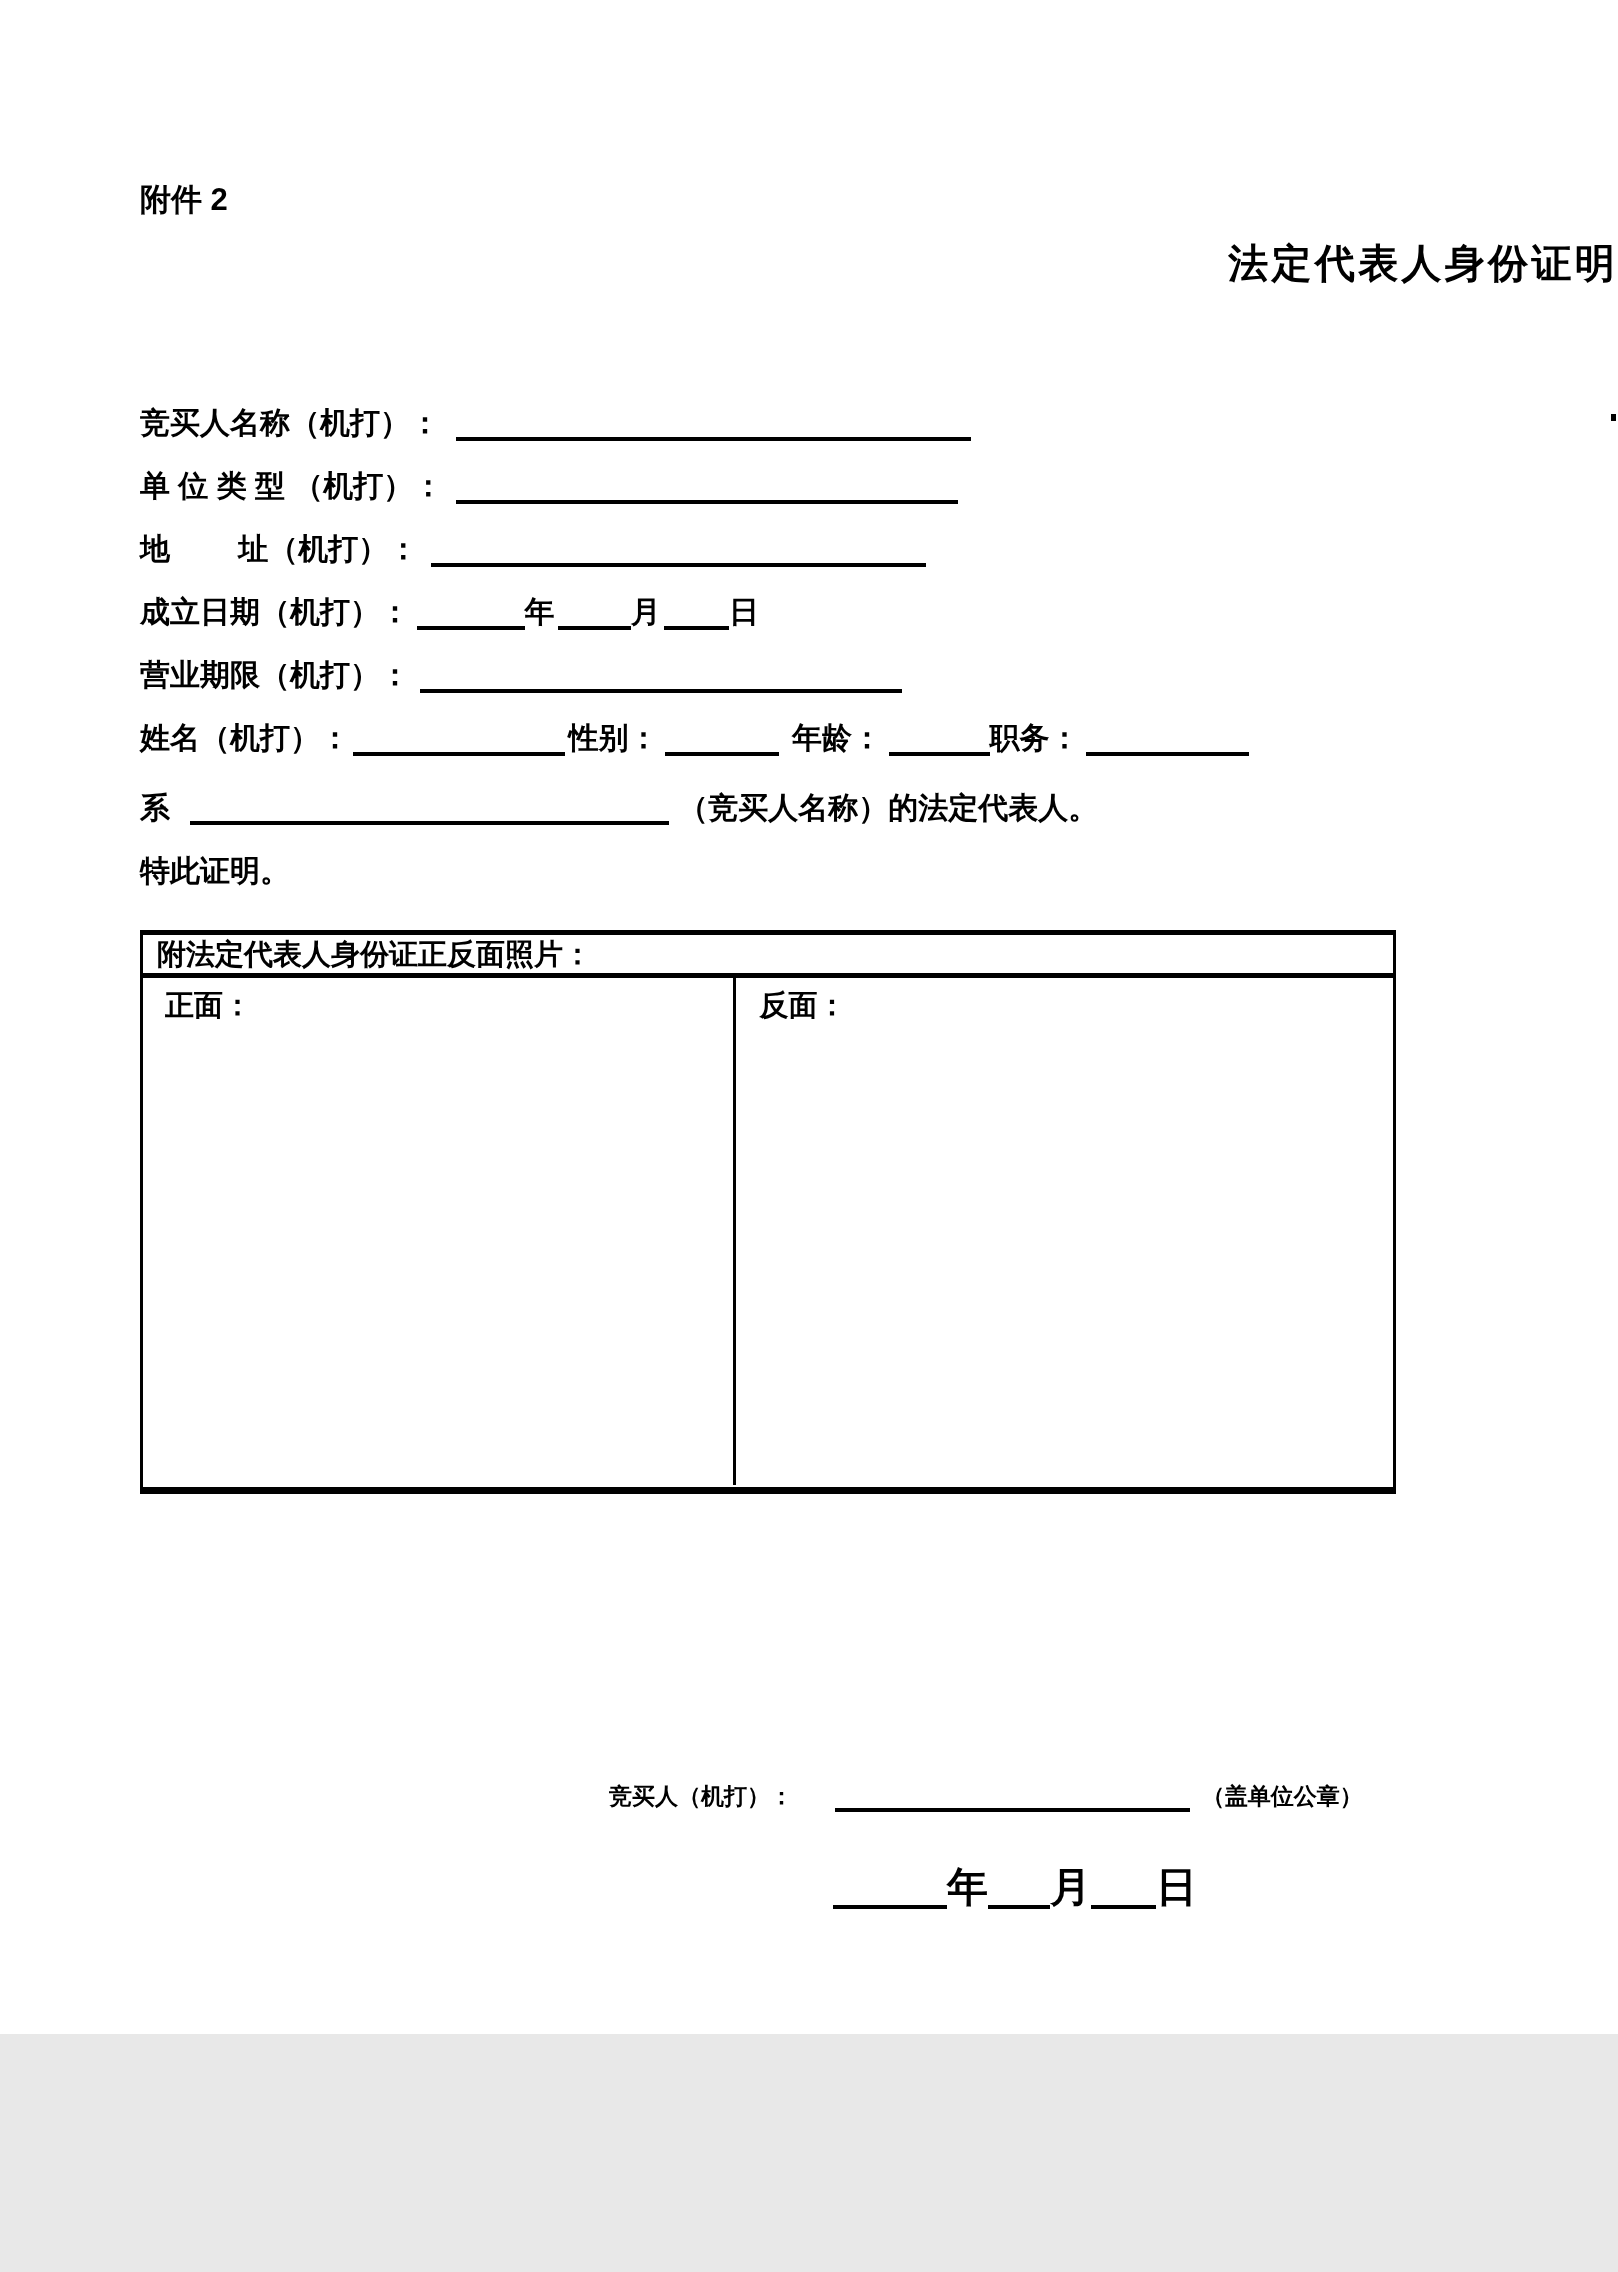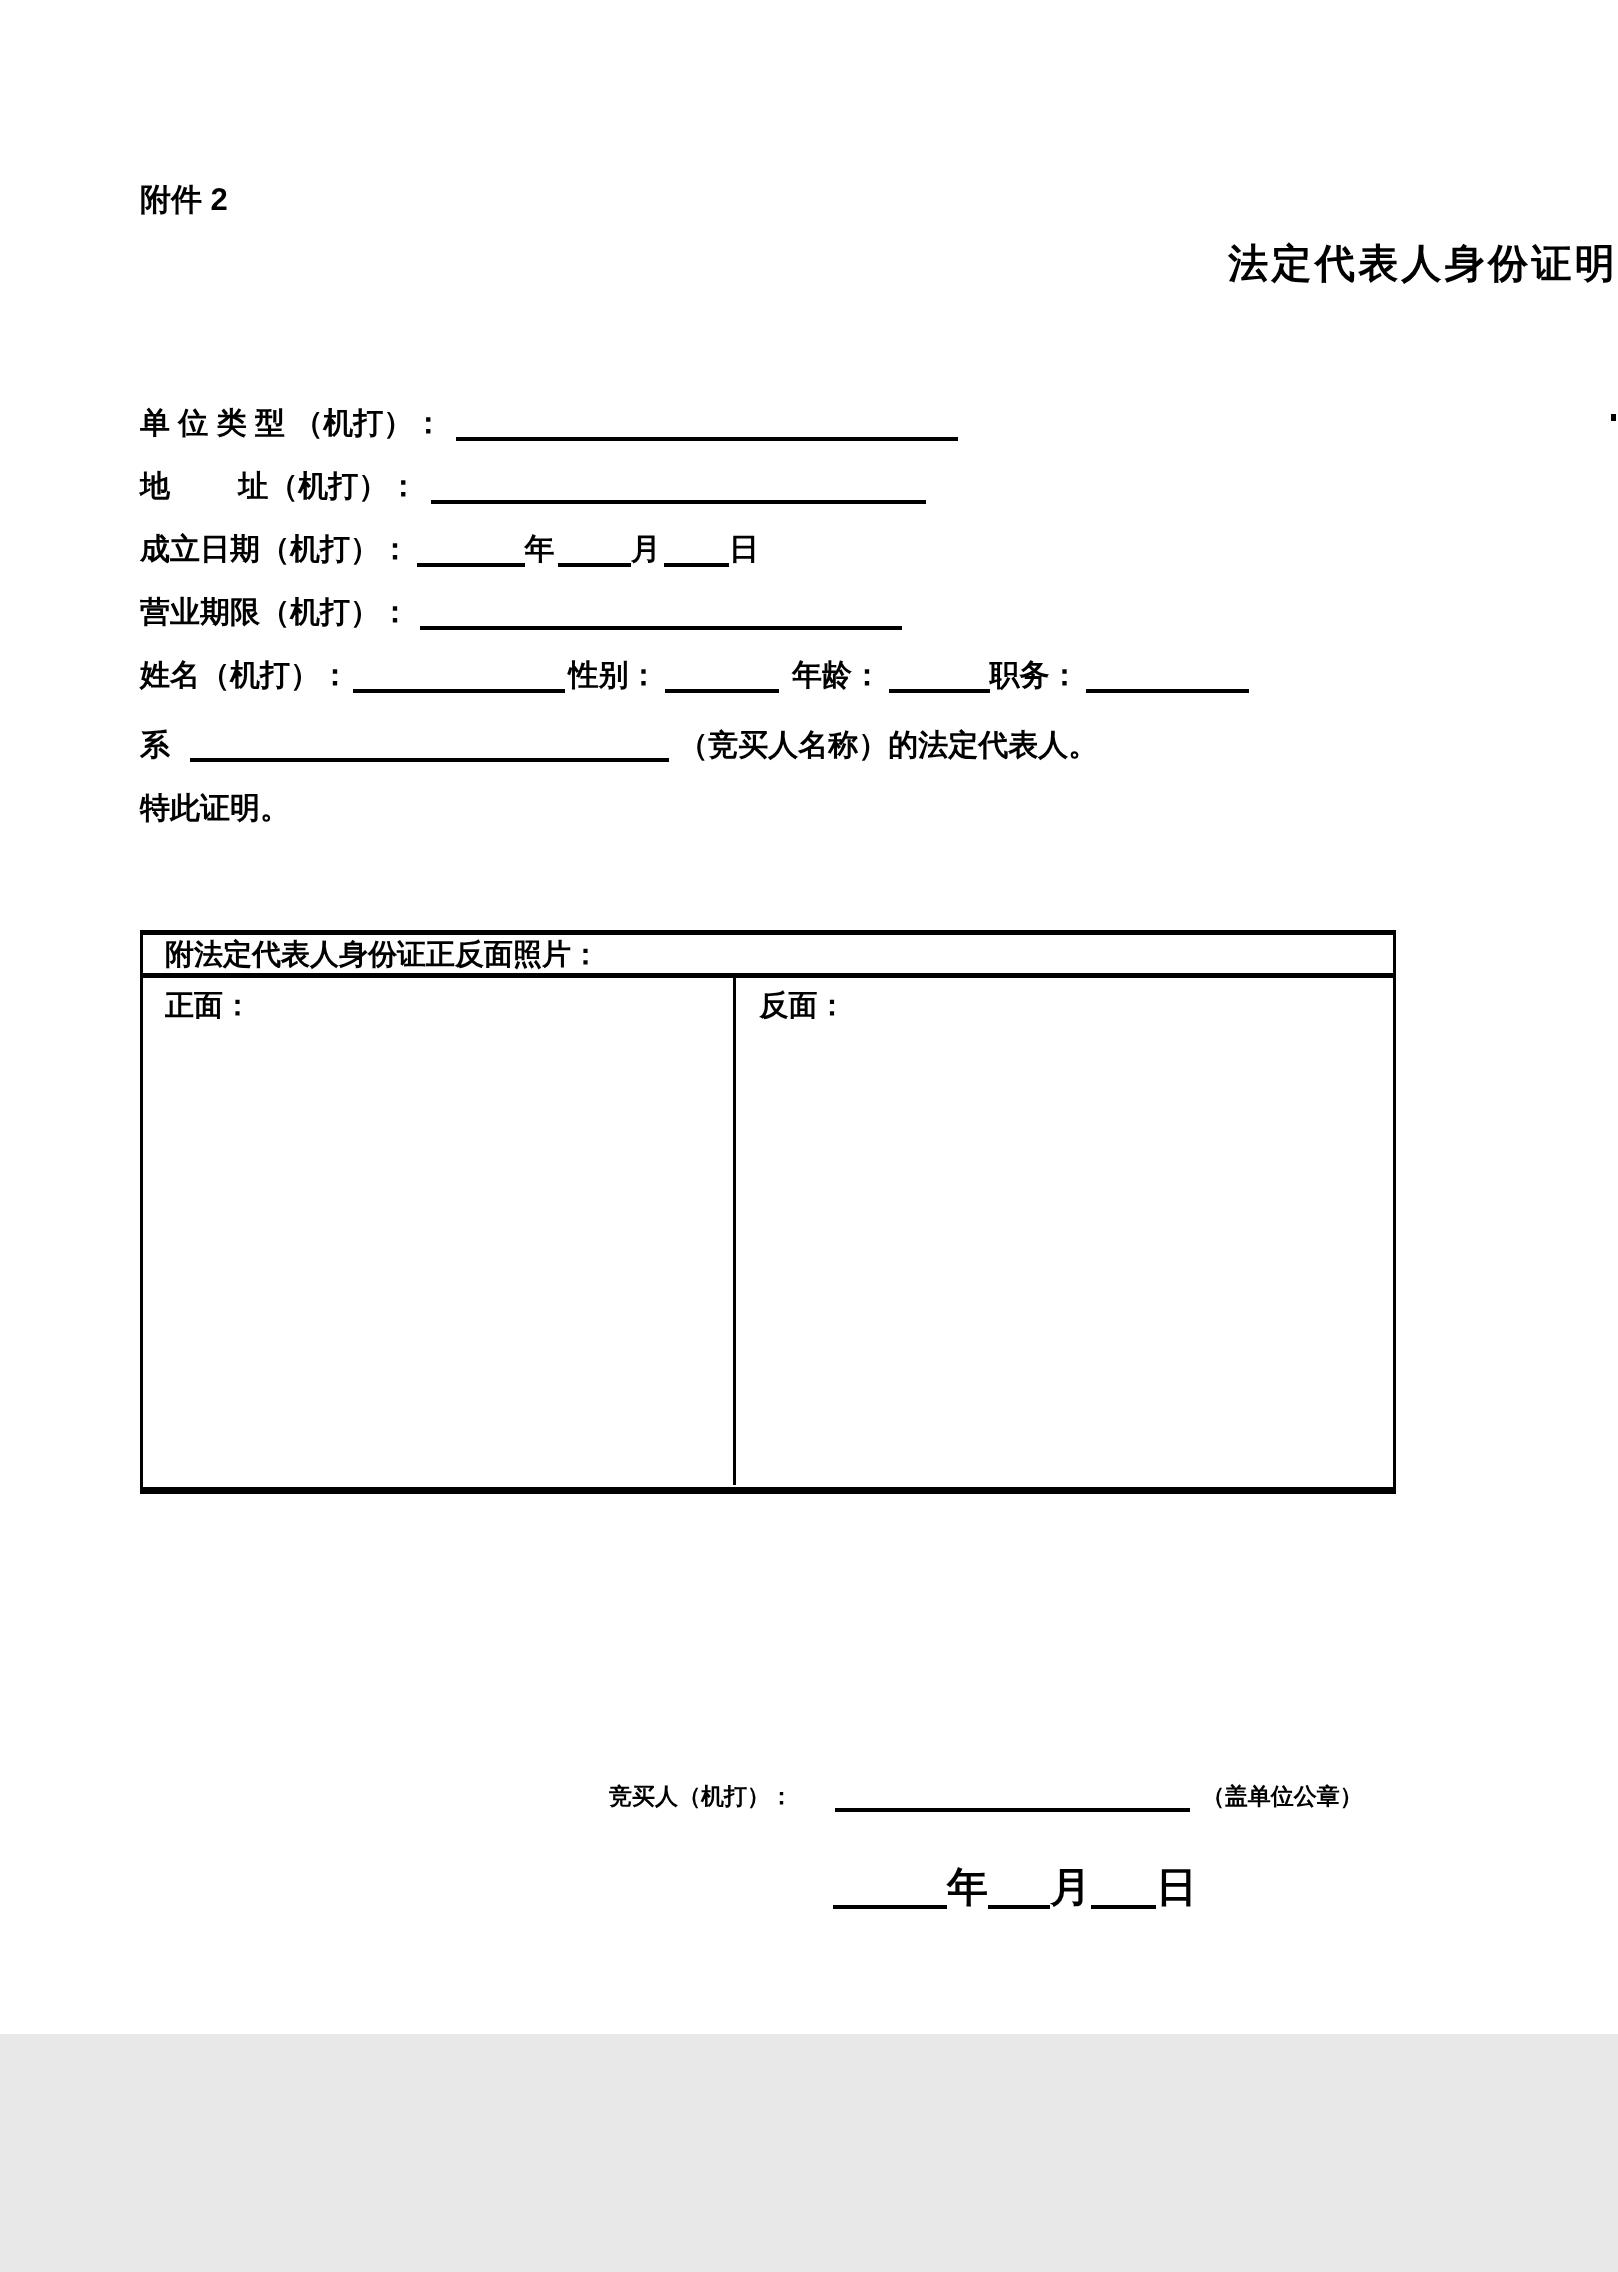--- a/index.html
+++ b/index.html
@@ -59,21 +59,21 @@
     height: 564px;
     box-sizing: border-box;
     border: 3.3px solid #000;
     border-top-width: 5.9px;
     border-bottom-width: 7.2px;
   }
   .pt-header {
     height: 38px;
     line-height: 38px;
     border-bottom: 5.9px solid #000;
-    padding-left: 22px;
+    padding-left: 14px;
     font-size: 29px;
     white-space: nowrap;
   }
   .pt-body {
     display: flex;
     height: 507px;
   }
   .pt-cell {
     box-sizing: border-box;
     padding: 9px 0 0 23.5px;
@@ -110,20 +110,21 @@
 </head>
 <body>
 
 <div class="page">
 
   <div class="attachment">附件 2</div>
 
   <h1 class="title">法定代表人身份证明</h1>
 
   <div class="form" id="form-lines">
+      <div class="form-line"><span>竞买人名称（机打）：</span><span class="blank" style="width: 515px; margin-left: 16.3px;"></span></div>
       <div class="form-line"><span>单 位 类 型 （机打）：</span><span class="blank" style="width: 502px; margin-left: 13px;"></span></div>
       <div class="form-line"><span>地　　 址（机打）：</span><span class="blank" style="width: 495px; margin-left: 13px;"></span></div>
       <div class="form-line"><span>成立日期（机打）：</span><span class="blank" style="width: 108px; margin-left: 6.5px;"></span><span>年</span><span class="blank" style="width: 73px; margin-left: 3.3px;"></span><span>月</span><span class="blank" style="width: 65px; margin-left: 3.3px;"></span><span>日</span></div>
       <div class="form-line"><span>营业期限（机打）：</span><span class="blank" style="width: 482px; margin-left: 9.8px;"></span></div>
       <div class="form-line"><span>姓名（机打）：</span><span class="blank" style="width: 212px; margin-left: 3.3px;"></span><span style="margin-left: 3.3px;">性别：</span><span class="blank" style="width: 114px; margin-left: 6.5px;"></span><span style="margin-left: 13px;">年龄：</span><span class="blank" style="width: 101px; margin-left: 6.5px;"></span><span>职务：</span><span class="blank" style="width: 163px; margin-left: 6.5px;"></span></div>
       <div class="form-line" style="margin-top: 6.5px;"><span>系</span><span class="blank" style="width: 479px; margin-left: 19.5px;"></span><span style="margin-left: 9.8px;">（竞买人名称）的法定代表人。</span></div>
       <div class="form-line"><span>特此证明。</span></div>
     </div>
 
   <div class="photo-table">

